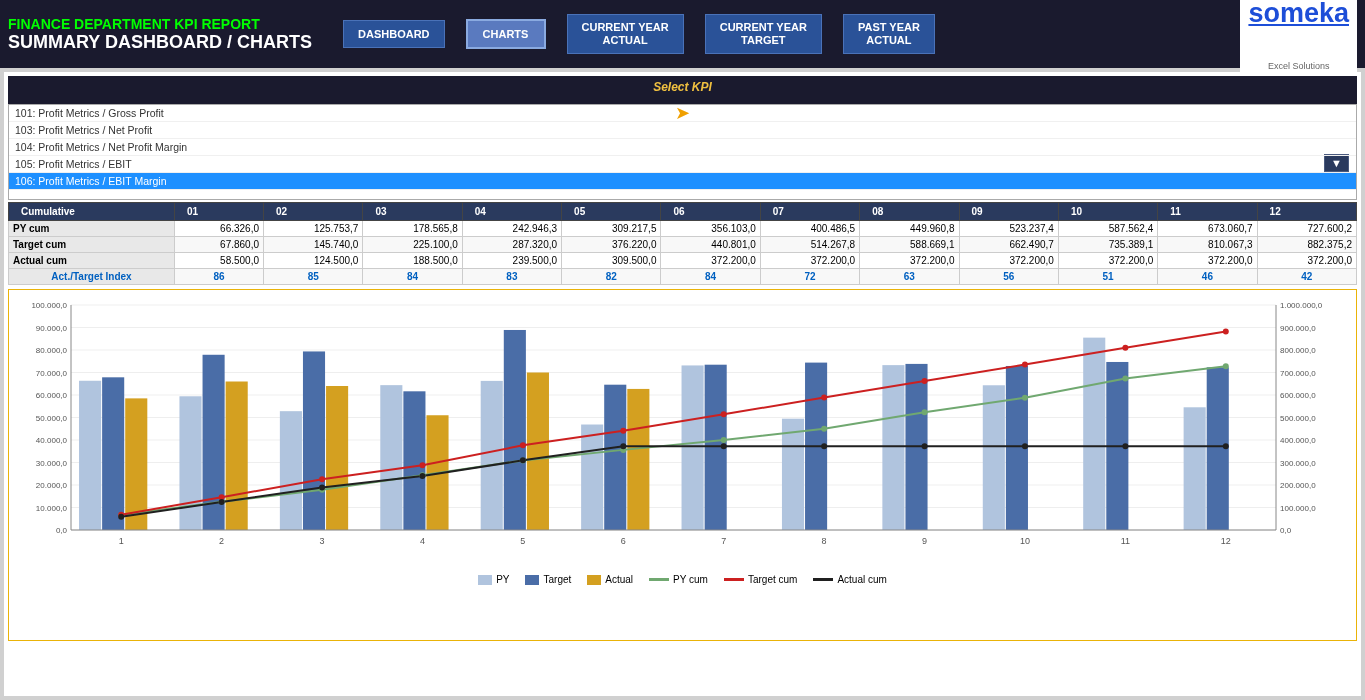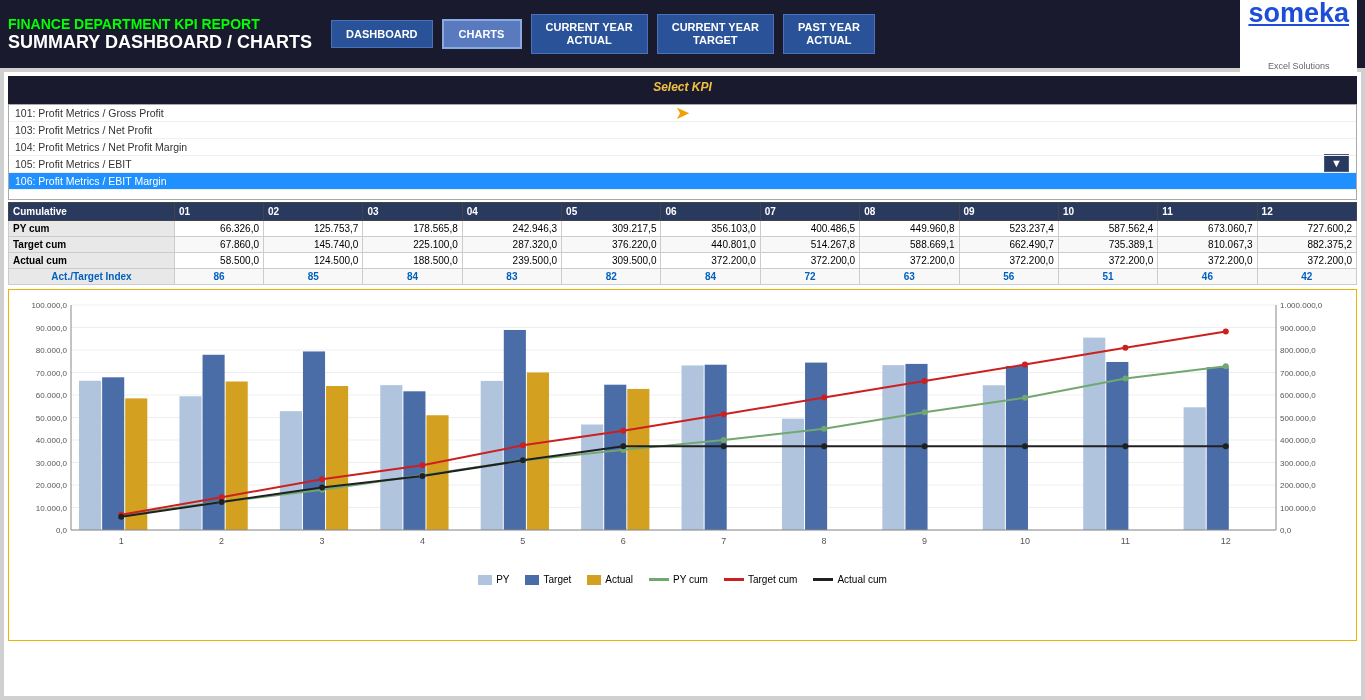--- a/index.html
+++ b/index.html
@@ -1,19 +1,19 @@
 <!DOCTYPE html>
 <html><head>
   <meta charset="utf-8">
   <style>
     * { margin: 0; padding: 0; box-sizing: border-box; }
     body { font-family: Arial, sans-serif; font-size: 11px; background: #d0d0d0; width: 1365px; height: 700px; overflow: hidden; }
 
     
-    .header { background: #1a1a2e; display: flex; align-items: center; padding: 0 8px; height: 68px; gap: 9px; }
+    .header { background: #1a1a2e; display: flex; align-items: center; padding: 0 8px; height: 68px; gap: 21px; }
     .header-title { flex: 0 0 auto; margin-right: 10px; }
     .header-title .top { color: #00ff00; font-size: 14px; font-weight: bold; text-transform: uppercase; }
     .header-title .bottom { color: white; font-size: 18px; font-weight: bold; }
     .nav-btn { background: #2a5298; color: white; border: 1px solid #4a72b8; padding: 6px 14px; cursor: pointer; font-size: 11px; font-weight: bold; text-align: center; min-width: 80px; line-height: 1.3; }
     .nav-btn.active { background: #5a7abf; border: 2px solid #8aaae0; }
     .logo { margin-left: auto; background: white; padding: 4px 8px; border-radius: 2px; display: flex; flex-direction: column; align-items: center; }
     .logo-top { font-size: 27px; font-weight: bold; color: #1d4ed8; text-decoration: underline; }
     .logo-bottom { font-size: 9px; color: #666; margin-top: 32px; }
 
     
@@ -26,21 +26,21 @@
     .kpi-value { color: white; font-size: 12px; font-weight: bold; flex: 1; }
     .kpi-dropdown-btn { color: white; background: #2a3a5e; border: 1px solid #4a5a7e; padding: 2px 6px; cursor: pointer; font-size: 11px; margin-left: auto; }
 
     
     .kpi-list { border: 1px solid #aaa; height: 96px; overflow-y: scroll; position: relative; }
     .kpi-item { padding: 2px 6px; cursor: pointer; font-size: 10.5px; color: #333; border-bottom: 1px solid #f0f0f0; }
     .kpi-item.selected { background: #1e90ff; color: white; }
 
     
     .data-table { width: 100%; border-collapse: collapse; font-size: 10px; margin-top: 2px; }
-    .data-table th { background: #2a3a5e; color: white; padding: 3px 4px; text-align: left; border: 1px solid #444; font-weight: bold; }
+    .data-table th { background: #2a3a5e; color: white; padding: 3px 12px; text-align: left; border: 1px solid #444; font-weight: bold; }
     .data-table th.num { text-align: left; }
     .data-table td { padding: 2px 4px; border: 1px solid #ccc; text-align: right; }
     .data-table td.label { text-align: left; background: #e8e8e8; font-weight: bold; }
     .data-table tr.index td { color: #0060c0; font-weight: bold; text-align: center; }
     .data-table tr:nth-child(even) td:not(.label) { background: #f8f8f8; }
     .data-table tr:nth-child(odd) td:not(.label) { background: #ffffff; }
 
     
     .chart-area { margin-top: 4px; border: 1px solid #eab308; height: 352px; position: relative; background: white; }
 

